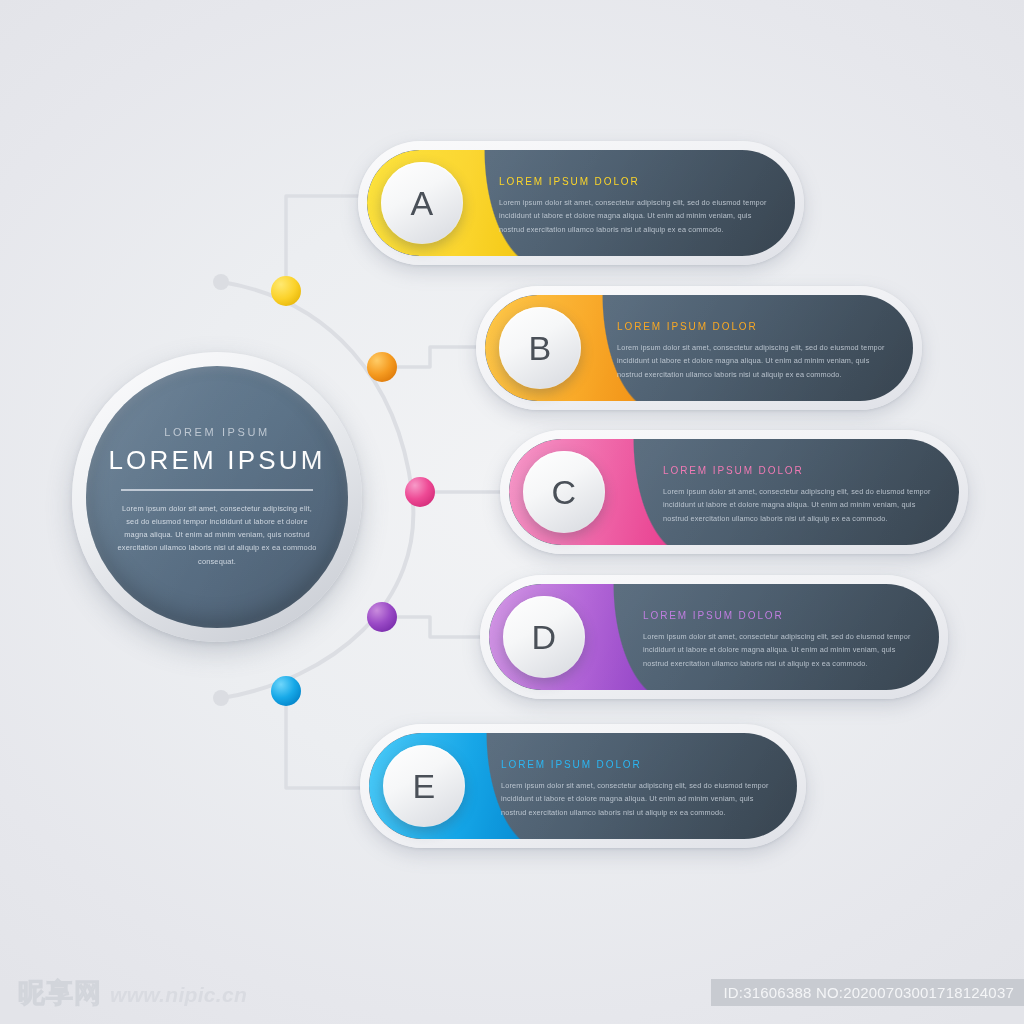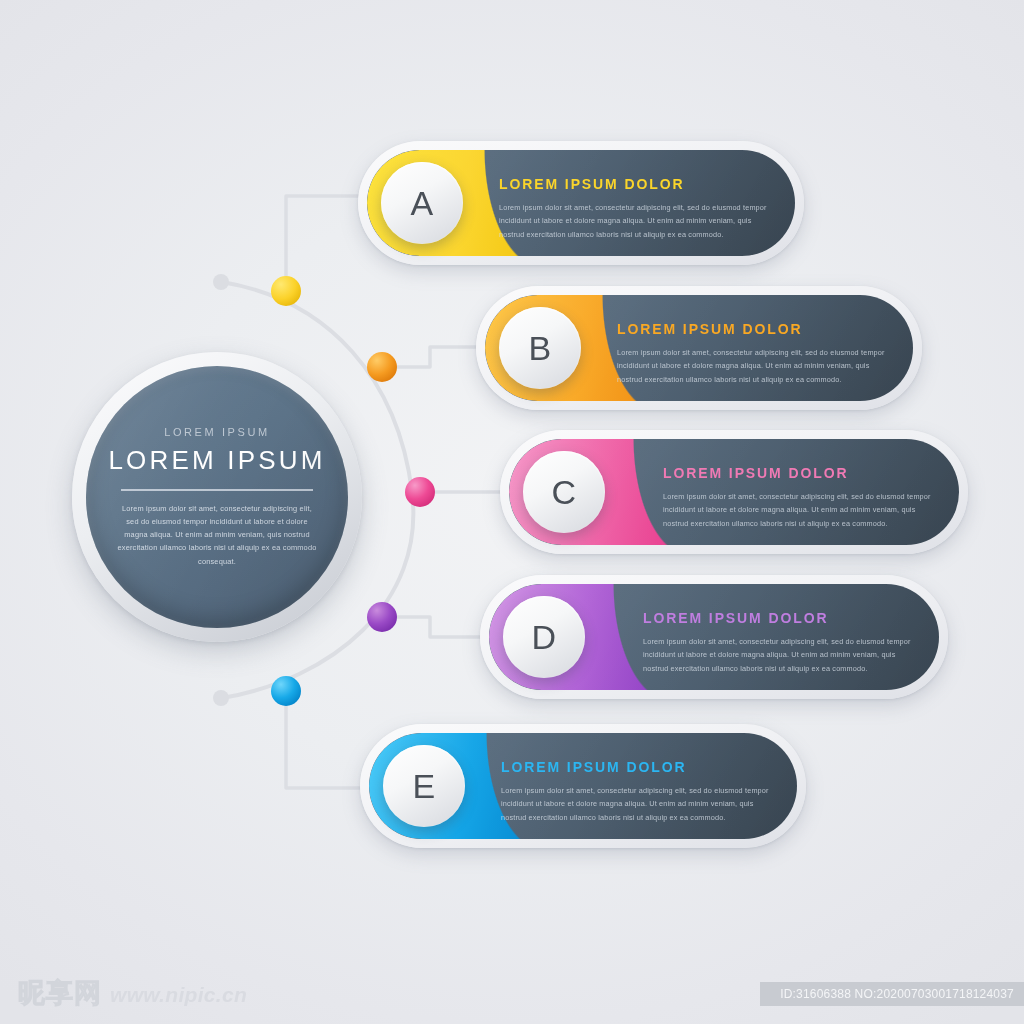--- a/index.html
+++ b/index.html
@@ -140,23 +140,23 @@
     border-bottom-left-radius: 53px;
   }
 
   .row-text {
     position: absolute;
     top: 26px;
     right: 24px;
     z-index: 4;
   }
   .row-heading {
-    font-size: 14px;
+    font-size: 10px;
     letter-spacing: 1.9px;
-    font-weight: 700;
+    font-weight: 400;
     text-transform: uppercase;
     margin-bottom: 9px;
   }
   .row-body {
     font-size: 7.3px;
     line-height: 1.82;
     letter-spacing: 0.15px;
     color: #d5dde6;
     opacity: 0.80;
   }
@@ -209,23 +209,23 @@
     color: #d9dbe1;
     letter-spacing: 0.3px;
   }
 
   .idbar {
     position: absolute;
     right: 0;
     bottom: 18px;
     background: #c8cbd1;
     color: #f4f5f7;
-    font-size: 12px;
+    font-size: 15px;
     letter-spacing: 0.2px;
-    padding: 5px 10px 5px 20px;
+    padding: 5px 10px 5px 12px;
   }
 </style>
 </head>
 <body>
 
 <div id="stage">
 
   <svg id="connectors" viewBox="0 0 1024 1024">
 
     <path d="M 222,282 C 330,300 398,380 412,492 C 426,604 330,680 222,698" fill="none" stroke="#dcdee3" stroke-width="4" stroke-linecap="round"></path>

